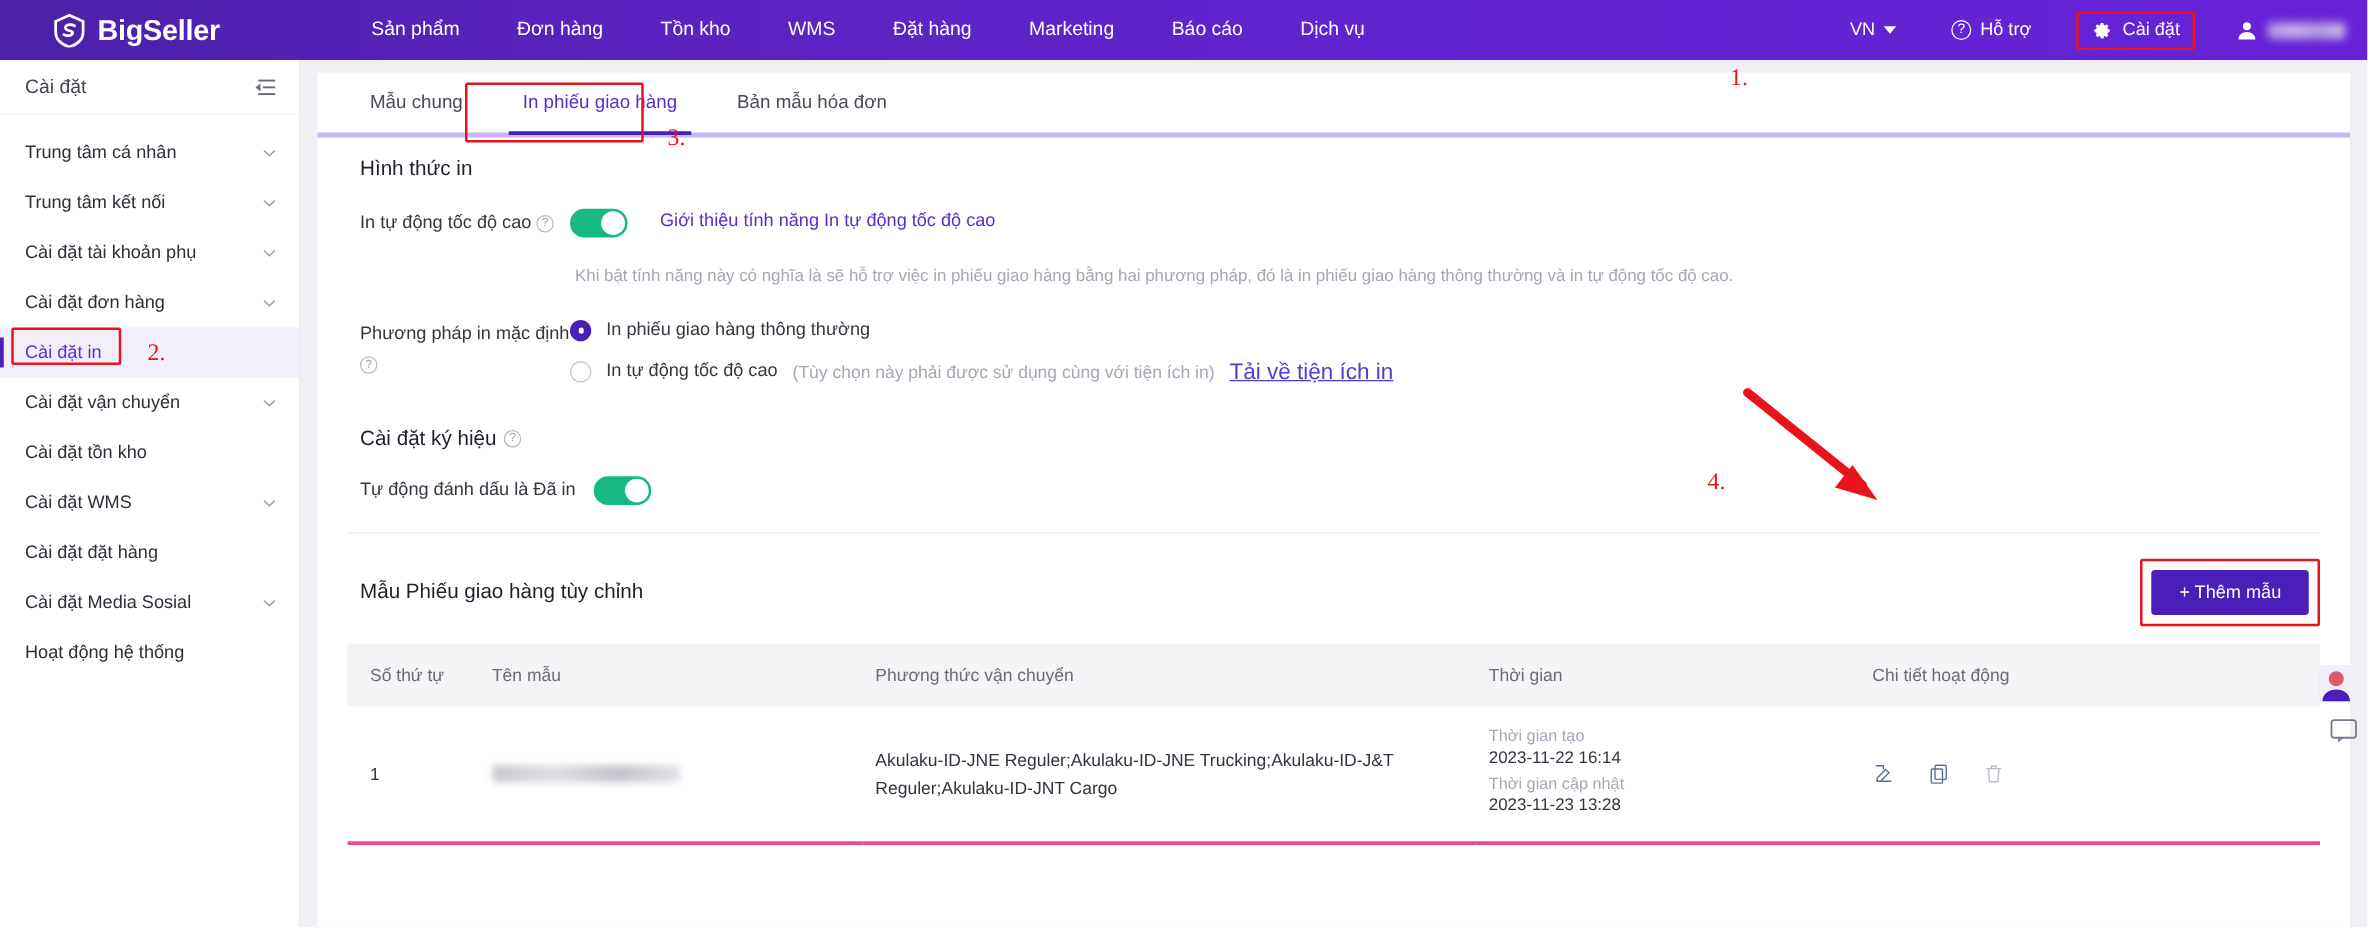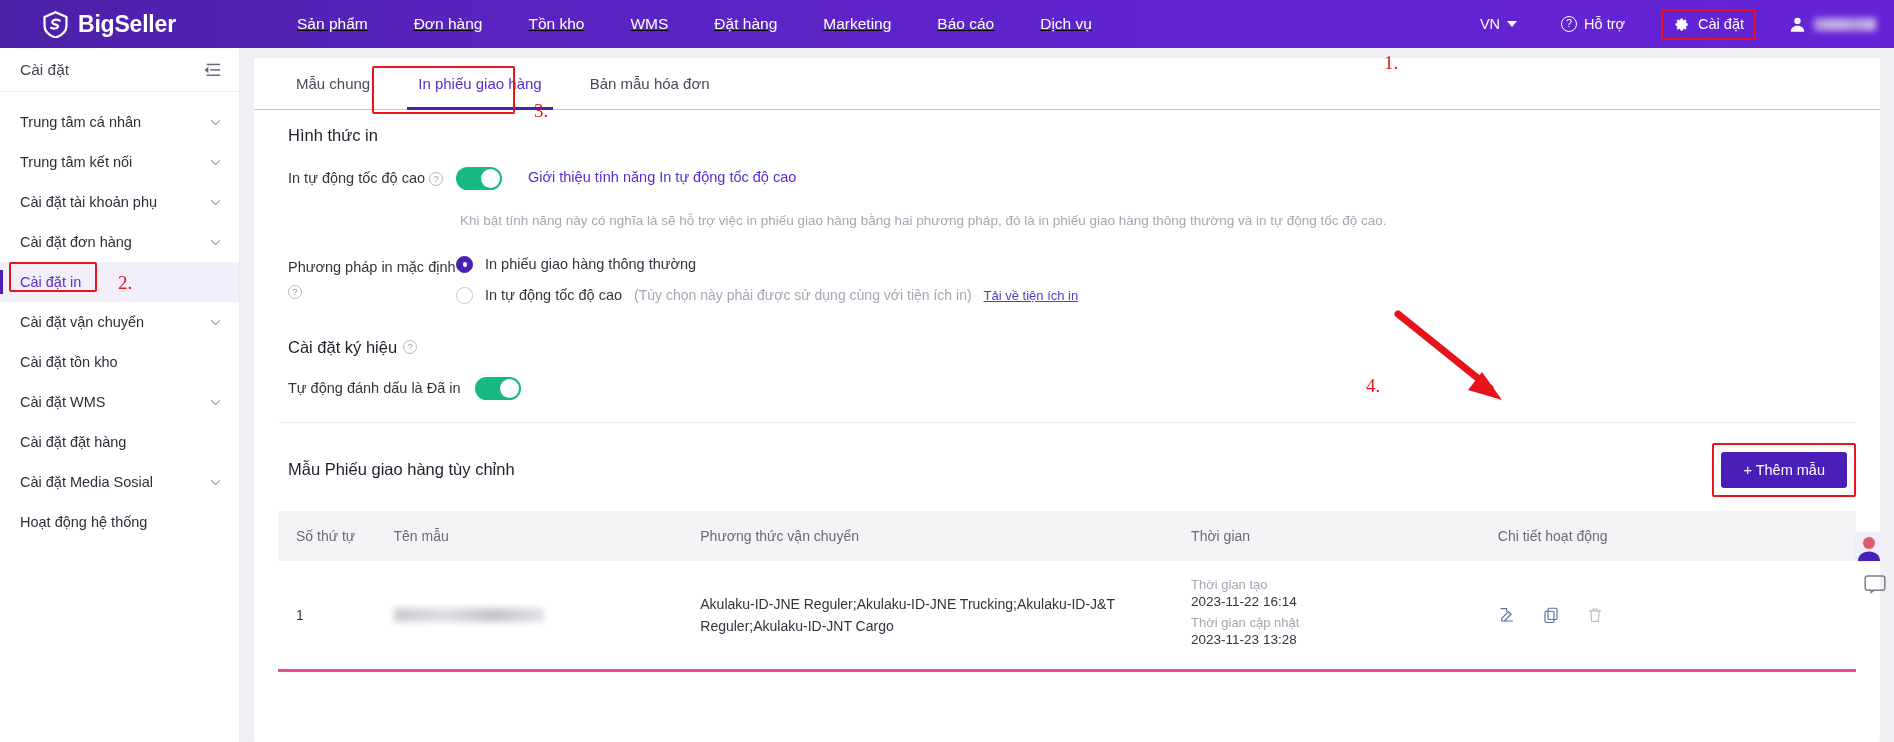--- a/index.html
+++ b/index.html
@@ -20,21 +20,21 @@
   }
   .brand {
     display: flex; align-items: center; gap: 9px;
     margin-left: 42px; width: 190px;
   }
   .brand-logo { width: 27px; height: 27px; }
   .brand-name {
     color: #ffffff; font-size: 23px; font-weight: 700; letter-spacing: -0.2px;
   }
   .nav {
-    display: flex; align-items: center; gap: 0px; margin-left: 42px; text-decoration: underline;
+    display: flex; align-items: center; gap: 0px; margin-left: 42px;
   }
   .nav-item {
     color: #ffffff; font-size: 15.5px; padding: 0 23px; cursor: pointer;
     white-space: nowrap;
   }
   .topright {
     margin-left: auto; display: flex; align-items: center; gap: 18px;
     padding-right: 18px;
   }
   .lang {
@@ -108,21 +108,21 @@
     position: absolute; left: 240px; top: 48px;
     width: 1654px; height: 694px; background: #f0f0f4;
     padding: 10px 14px 0 14px;
   }
   .card {
     background: #fff; width: 1626px; min-height: 684px;
     border-radius: 2px;
   }
   .tabs {
     height: 52px; display: flex; align-items: center;
-    border-bottom: 1px solid #c4b5fd; padding-left: 18px; position: relative;
+    border-bottom: 4px solid #c4b5fd; padding-left: 18px; position: relative;
   }
   .tab {
     font-size: 15px; color: #4a4a58; padding: 0 24px; height: 52px;
     line-height: 52px; cursor: pointer; position: relative;
   }
   .tab.active { color: #5b2ccc; }
   .tab.active::after {
     content:""; position: absolute; left: 13px; right: 13px; bottom: 0;
     height: 3px; background: #4a1fb8;
   }
@@ -165,21 +165,21 @@
     background: #fff; flex: 0 0 auto; cursor: pointer; position: relative;
   }
   .radio.checked { background: #4a1fb8; border-color: #4a1fb8; }
   .radio.checked::after {
     content:""; position:absolute; left: 5.5px; top: 5.5px;
     width: 4.5px; height: 4.5px; border-radius: 50%; background: #fff;
   }
   .radio-text { font-size: 14.5px; color: #35353f; }
   .radio-note { font-size: 14px; color: #a6a6b4; }
   .dl-link {
-    font-size: 13px; color: #4a3fd0; text-decoration: underline; cursor: pointer;
+    font-size: 18px; color: #4a3fd0; text-decoration: underline; cursor: pointer;
   }
 
   .divider {
     height: 1px; background: #ededf1; margin: 22px 24px 0 24px;
   }
 
   .tbl-header-row {
     display: flex; align-items: center;
     padding: 0 24px 0 34px; margin-top: 20px;
   }

